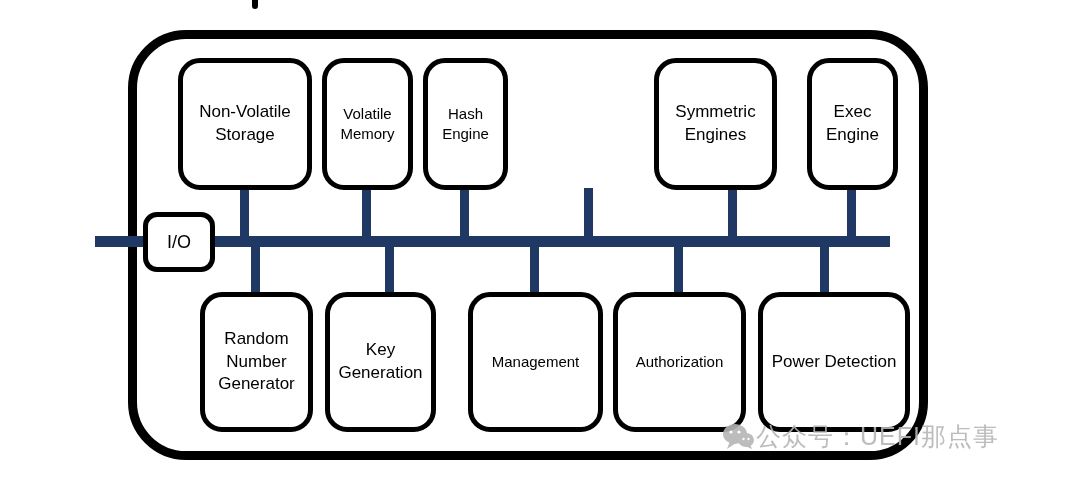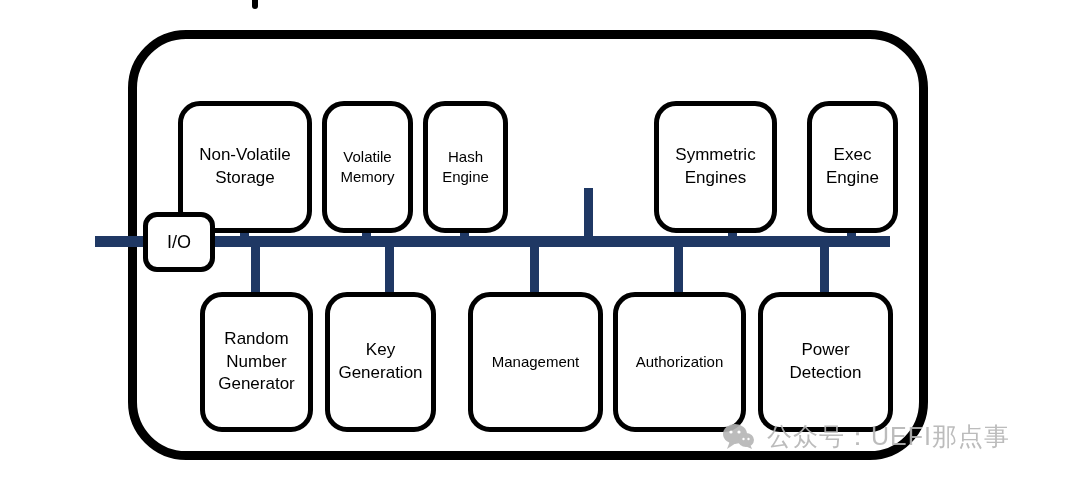--- a/index.html
+++ b/index.html
@@ -62,21 +62,21 @@
     display: flex;
     align-items: center;
     justify-content: center;
     text-align: center;
     z-index: 3;
     color: #000;
     font-size: 17px;
     line-height: 1.35;
     padding: 4px 6px;
   }
-  .box.toprow { top: 58px; height: 132px; margin-top: 43px; }
+  .box.toprow { top: 58px; height: 132px; }
   .box.botrow { top: 292px; height: 140px; }
   .box.small  { font-size: 15px; }
   .io {
     position: absolute;
     left: 143px;
     top: 212px;
     width: 72px;
     height: 60px;
     background: #ffffff;
     border: 5px solid #000;
@@ -88,21 +88,21 @@
     font-size: 18px;
     color: #000000;
     z-index: 4;
   }
   .watermark {
     position: absolute;
     left: 722px;
     top: 420px;
     display: flex;
     align-items: center;
-    gap: 13px;
+    gap: 2px;
     color: #b5b5b5;
     font-size: 25px;
     letter-spacing: 1px;
     z-index: 5;
     opacity: 0.9;
     white-space: nowrap;
   }
   .wicon {
     display: inline-block;
     width: 32px;
@@ -154,21 +154,21 @@
   </div>
   <div class="box botrow" style="left:325px;width:111px">
     <span>Key Generation</span>
   </div>
   <div class="box botrow small" style="left:468px;width:135px">
     <span>Management</span>
   </div>
   <div class="box botrow small" style="left:613px;width:133px">
     <span>Authorization</span>
   </div>
-  <div class="box botrow" style="left:758px;width:135px">
+  <div class="box botrow" style="left:758px;width:152px">
     <span>Power Detection</span>
   </div>
 
   <div class="io">
     <span>I/O</span>
   </div>
 
   <div class="watermark">
     <span class="wicon">
       <svg viewBox="0 0 32 28" width="32" height="28" aria-hidden="true">

